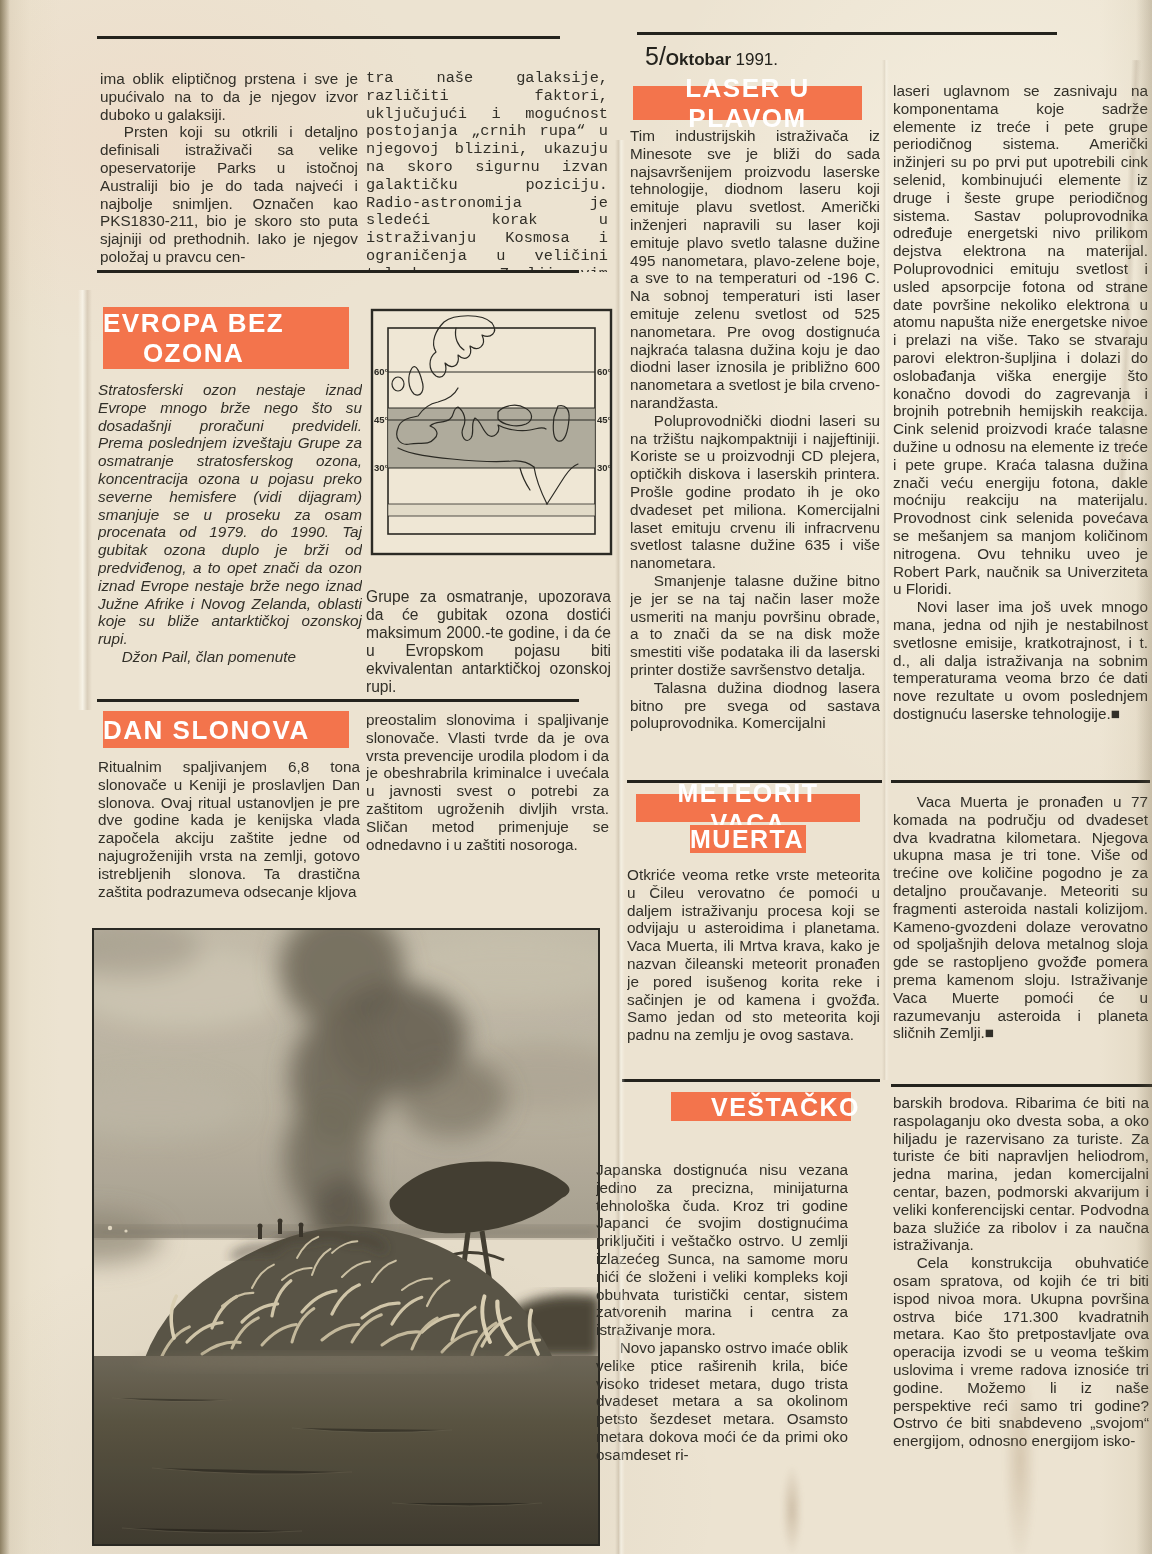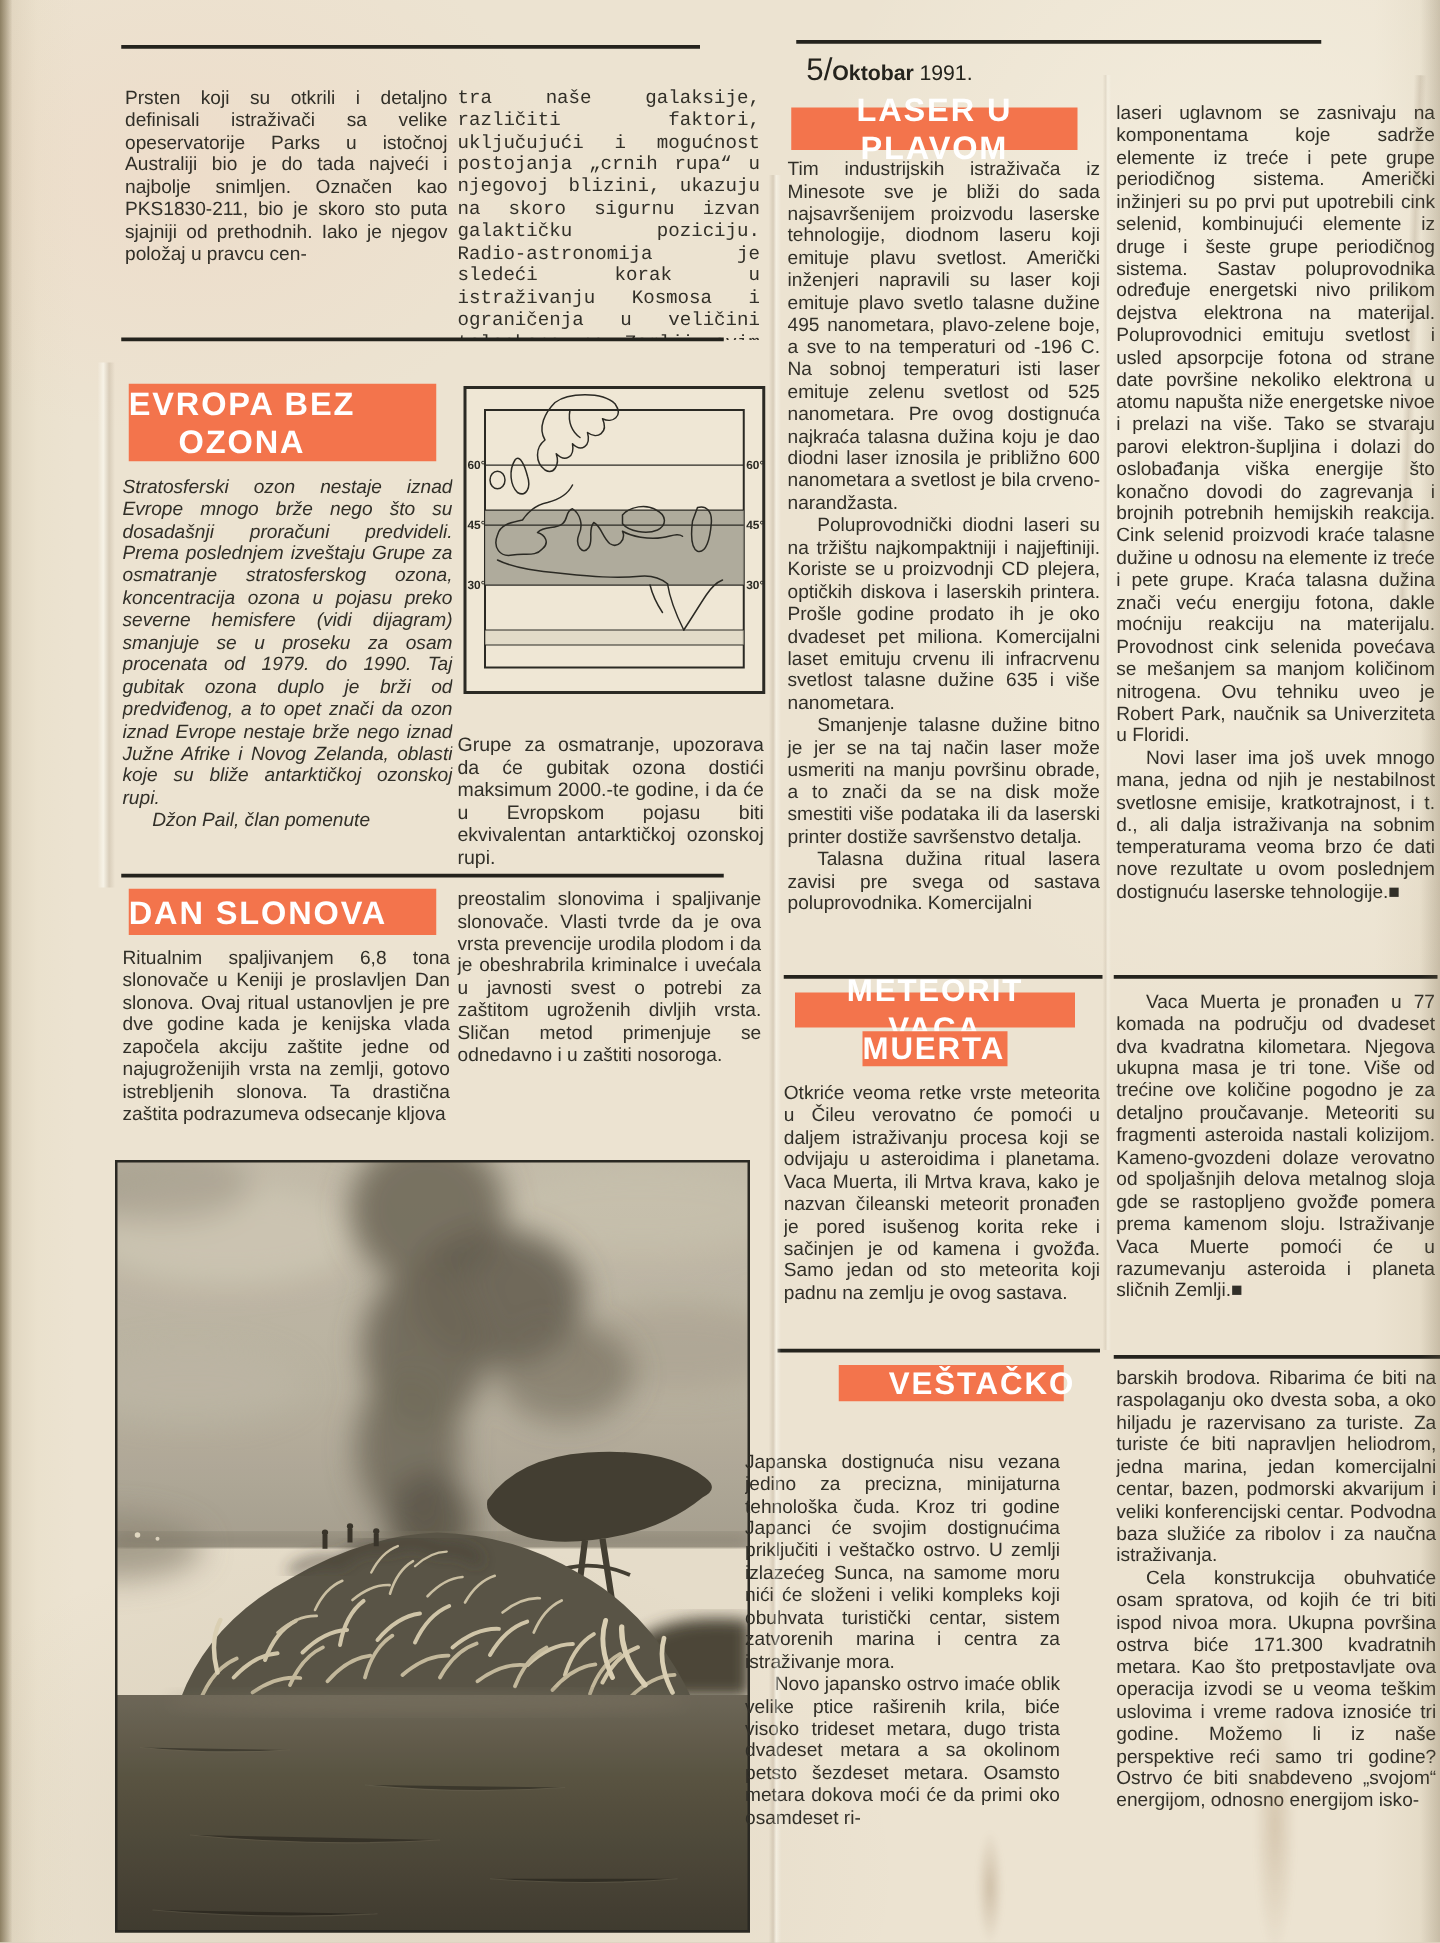--- a/index.html
+++ b/index.html
@@ -38,20 +38,21 @@
 <div class="page">
 
   <div class="abs rule" style="left:97px;top:36px;width:463px;"></div>
   <div class="abs rule" style="left:637px;top:32px;width:420px;"></div>
   <div class="abs hdr" style="left:645px;top:42px;">
     <span class="big">5/</span><span class="bold">Oktobar</span>
     <span class="yr">1991.</span>
   </div>
 
   <div class="abs txt" style="left:100px;top:70px;width:258px;height:202px;">
+      <p>ima oblik eliptičnog prstena i sve je upućivalo na to da je njegov izvor duboko u galaksiji.</p>
       <p>Prsten koji su otkrili i detaljno definisali istraživači sa velike opeservatorije Parks u istočnoj Australiji bio je do tada najveći i najbolje snimljen. Označen kao PKS1830-211, bio je skoro sto puta sjajniji od prethodnih. Iako je njegov položaj u pravcu cen-</p>
     </div>
   <div class="abs txt" style="left:366px;top:70px;width:242px;height:202px;font-family:Liberation Mono, monospace;">
       <p>tra naše galaksije, različiti faktori, uključujući i mogućnost postojanja „crnih rupa“ u njegovoj blizini, ukazuju na skoro sigurnu izvan galaktičku poziciju. Radio-astronomija je sledeći korak u istraživanju Kosmosa i ograničenja u veličini teleskopa na Zemlji ovim načinom istraživanja se potpuno eliminišu.■</p>
     </div>
   <div class="abs rule" style="left:97px;top:270px;width:482px;"></div>
 
   <div class="abs headline" style="left:103px;top:307px;width:246px;height:62px;background:#f3744c;">
     <div><span>EVROPA BEZ</span><br>
     <span>OZONA</span></div>
@@ -240,21 +241,21 @@
     <rect x="1" y="1" width="506" height="616" fill="none" stroke="#2a2923" stroke-width="2"></rect>
   </svg>
 
   <div class="abs headline" style="left:633px;top:86px;width:229px;height:34px;background:#f3744c;">
     <span>LASER U PLAVOM</span>
   </div>
   <div class="abs txt" style="left:630px;top:127px;width:250px;height:655px;">
       <p>Tim industrijskih istraživača iz Minesote sve je bliži do sada najsavršenijem proizvodu laserske tehnologije, diodnom laseru koji emituje plavu svetlost. Američki inženjeri napravili su laser koji emituje plavo svetlo talasne dužine 495 nanometara, plavo-zelene boje, a sve to na temperaturi od -196 C. Na sobnoj temperaturi isti laser emituje zelenu svetlost od 525 nanometara. Pre ovog dostignuća najkraća talasna dužina koju je dao diodni laser iznosila je približno 600 nanometara a svetlost je bila crveno-narandžasta.</p>
       <p>Poluprovodnički diodni laseri su na tržištu najkompaktniji i najjeftiniji. Koriste se u proizvodnji CD plejera, optičkih diskova i laserskih printera. Prošle godine prodato ih je oko dvadeset pet miliona. Komercijalni laset emituju crvenu ili infracrvenu svetlost talasne dužine 635 i više nanometara.</p>
       <p>Smanjenje talasne dužine bitno je jer se na taj način laser može usmeriti na manju površinu obrade, a to znači da se na disk može smestiti više podataka ili da laserski printer dostiže savršenstvo detalja.</p>
-      <p>Talasna dužina ritual lasera zavisi pre svega od sastava poluprovodnika. Komercijalni</p>
+      <p>Talasna dužina diodnog lasera bitno pre svega od sastava poluprovodnika. Komercijalni</p>
     </div>
   <div class="abs rule" style="left:627px;top:780px;width:255px;"></div>
 
   <div class="abs headline" style="left:636px;top:794px;width:224px;height:28px;background:#f3744c;font-size:25px;">
     <span>METEORIT VACA</span>
   </div>
   <div class="abs headline" style="left:690px;top:825px;width:116px;height:28px;background:#f3744c;font-size:25px;">
     <span>MUERTA</span>
   </div>
   <div class="abs txt" style="left:627px;top:866px;width:253px;height:212px;">

